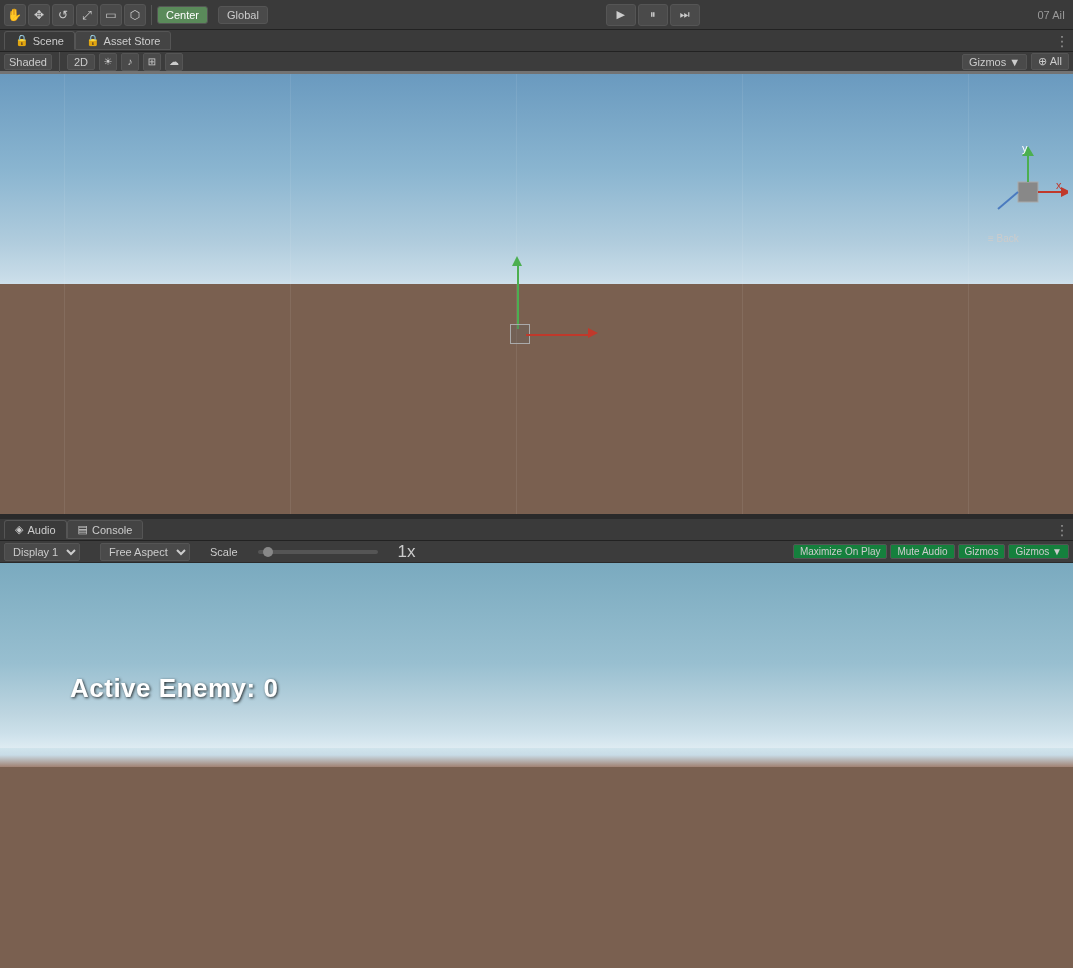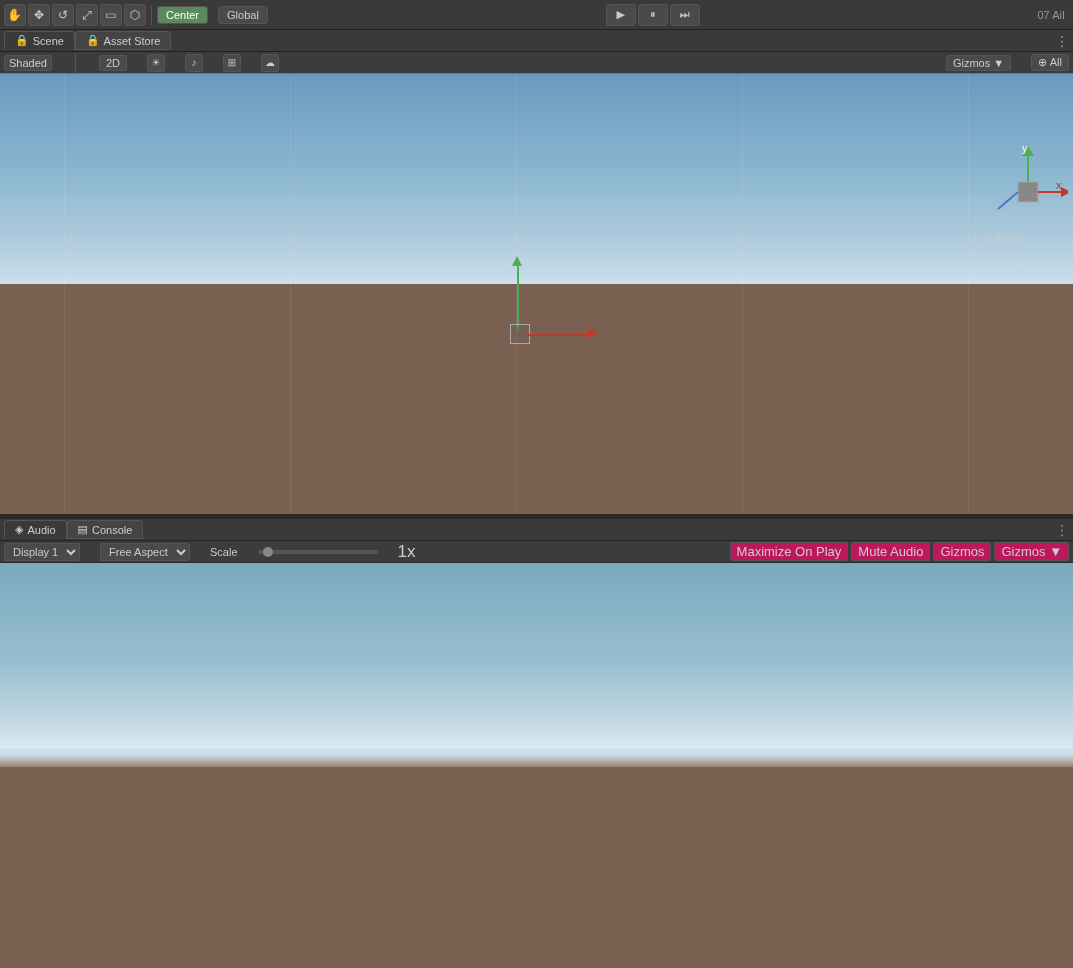--- a/index.html
+++ b/index.html
@@ -75,25 +75,25 @@
       margin-left: auto;
       cursor: pointer;
       color: #999;
       font-size: 14px;
     }
 
     
     #scene-toolbar {
       height: 22px;
       background: #3c3c3c;
-      border-bottom: 1px solid #737373;
+      border-bottom: 3px solid #737373;
       display: flex;
       align-items: center;
       padding: 0 4px;
-      gap: 20px;
+      gap: 4px;
     }
     .scene-toolbar-btn {
       padding: 1px 6px;
       background: #4a4a4a;
       border: 1px solid #555;
       border-radius: 2px;
       cursor: pointer;
       color: #ccc;
       font-size: 11px;
     }
@@ -262,26 +262,26 @@
       position: absolute;
       left: 5px; top: -3px;
       width: 10px; height: 10px;
       background: #888;
       border-radius: 50%;
     }
     .scale-value { color: #ccc; font-size: 17px; }
     .game-right-btns { margin-left: auto; display: flex; gap: 3px; }
     .game-right-btn {
       padding: 1px 6px;
-      background: #be185d;
-      border: 1px solid #555;
-      border-radius: 2px;
-      cursor: pointer;
-      color: #ccc;
-      font-size: 13px;
+      background: #15803d;
+      border: 1px solid #555;
+      border-radius: 2px;
+      cursor: pointer;
+      color: #ccc;
+      font-size: 10px;
     }
 
     
     #game-viewport {
       flex: 1;
       position: relative;
       overflow: hidden;
       background: #3a3a3a;
     }
     .game-sky {
@@ -449,15 +449,16 @@
         <span>Gizmos</span>
         <span> ▼</span>
       </div>
     </div>
   </div>
 
   <div id="game-viewport">
     <div class="game-sky"></div>
     <div class="game-horizon"></div>
     <div class="game-ground"></div>
+    <div class="game-text">Active Enemy: 0</div>
   </div>
 
 </div>
 
 </body></html>

